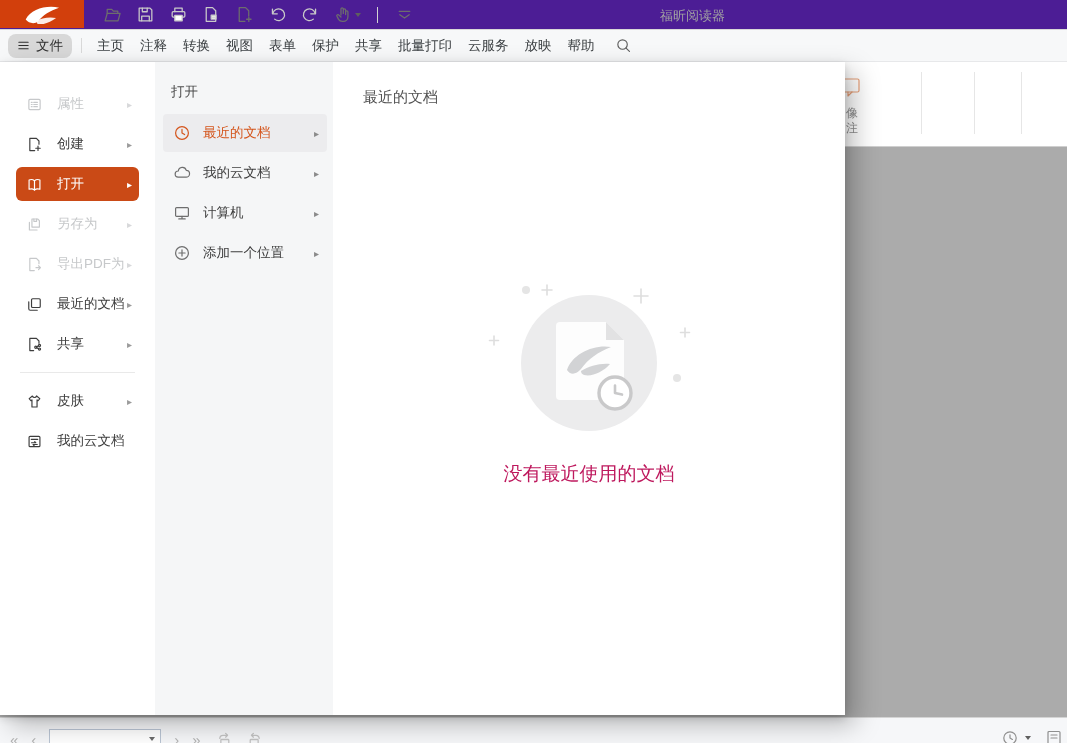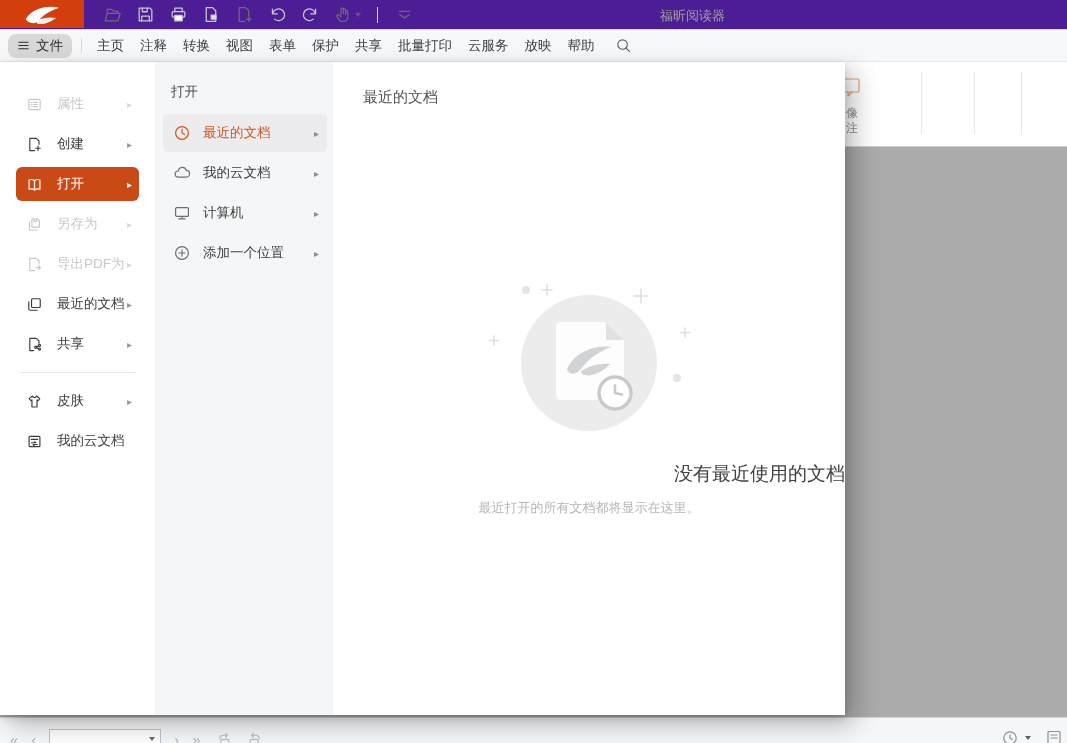--- a/index.html
+++ b/index.html
@@ -74,21 +74,21 @@
   .mp-item.sel { background:#ececee; color:#d4551c; }
   .mp-item .ic { width:18px; height:18px; flex:none; }
   .mp-item .lbl { font-size:13.5px; margin-left:12px; white-space:nowrap; }
   .mp-item .arr { position:absolute; right:8px; font-size:10px; color:#8a8a8a; }
   .mp-item svg { stroke:currentColor; fill:none; stroke-width:1.2; stroke-linecap:round; stroke-linejoin:round; }
   .mp-item:not(.sel) svg { color:#6e6e6e; }
 
   .rightpanel { flex:1; background:#fff; position:relative; }
   .rp-title { position:absolute; left:30px; top:26px; font-size:15px; color:#525252; }
   .empty-illus { position:absolute; left:50%; top:196px; transform:translateX(-50%); }
-  .empty-title { position:absolute; top:399px; left:0; right:0; text-align:right; font-size:19px; color:#404040; }
+  .empty-title { position:absolute; top:399px; left:0; right:0; text-align:center; font-size:19px; color:#be185d; }
   .empty-sub { position:absolute; top:437px; left:0; right:0; text-align:center; font-size:13px; color:#b6b6b6; }
 
   svg.oln { fill:none; stroke:currentColor; stroke-width:1.2; stroke-linecap:round; stroke-linejoin:round; }
 </style>
 </head>
 <body>
 
 <div class="app">
 
   <div class="titlebar">
@@ -397,17 +397,16 @@
         <g fill="#d2d3d5">
           <path d="M103 112c5-16 27-26 44-23-13 5-23 12-30 22-5 6-11 6-14 1z"></path>
           <path d="M117 113c8-5 19-8 29-7-7 8-18 13-26 11-2-1-3-2-3-4z"></path>
         </g>
 
         <circle cx="151" cy="135" r="16" fill="#fff" stroke="#c9c9ca" stroke-width="3.4"></circle>
         <path d="M151 127.5V135l7 1.6" fill="none" stroke="#c9c9ca" stroke-width="2.6" stroke-linecap="round" stroke-linejoin="round"></path>
       </svg>
 
       <div class="empty-title">没有最近使用的文档</div>
-      <div class="empty-sub">最近打开的所有文档都将显示在这里。</div>
     </div>
   </div>
 
 </div>
 
 </body></html>

